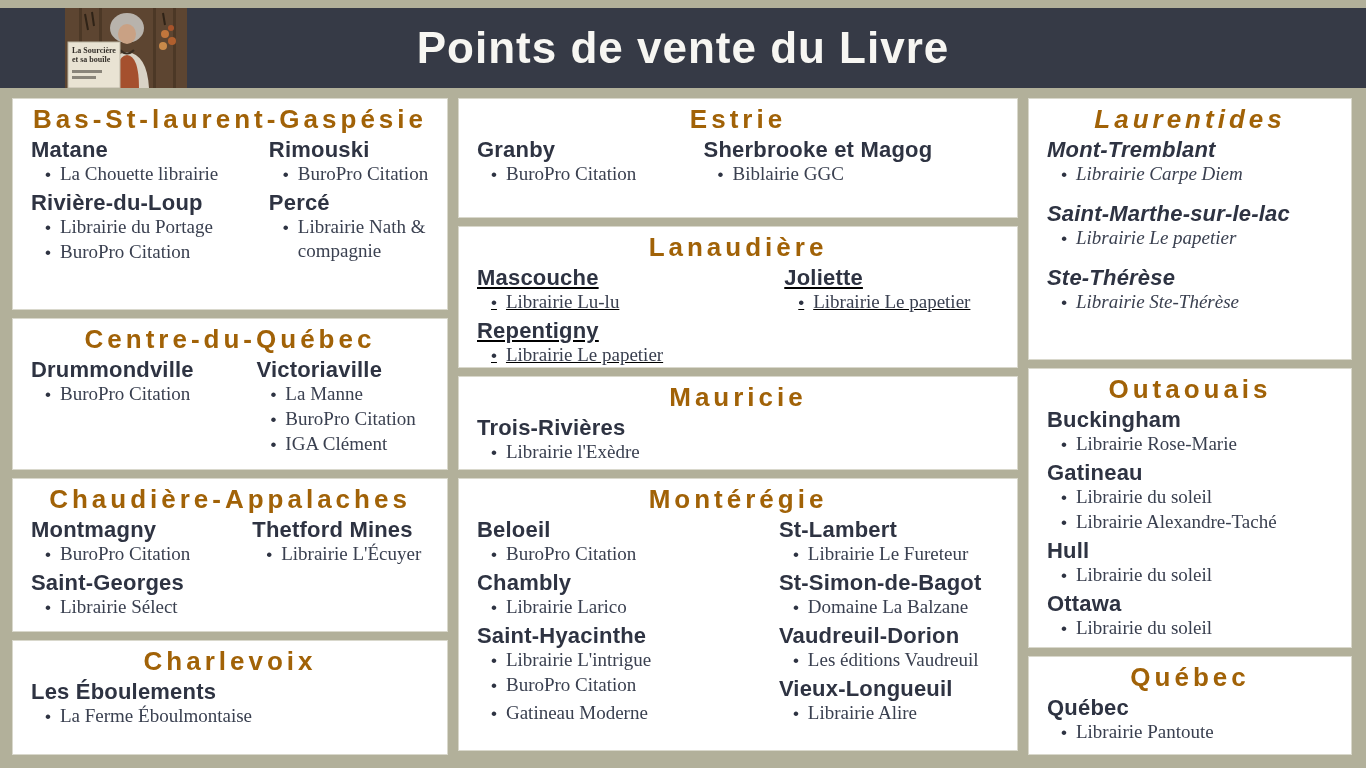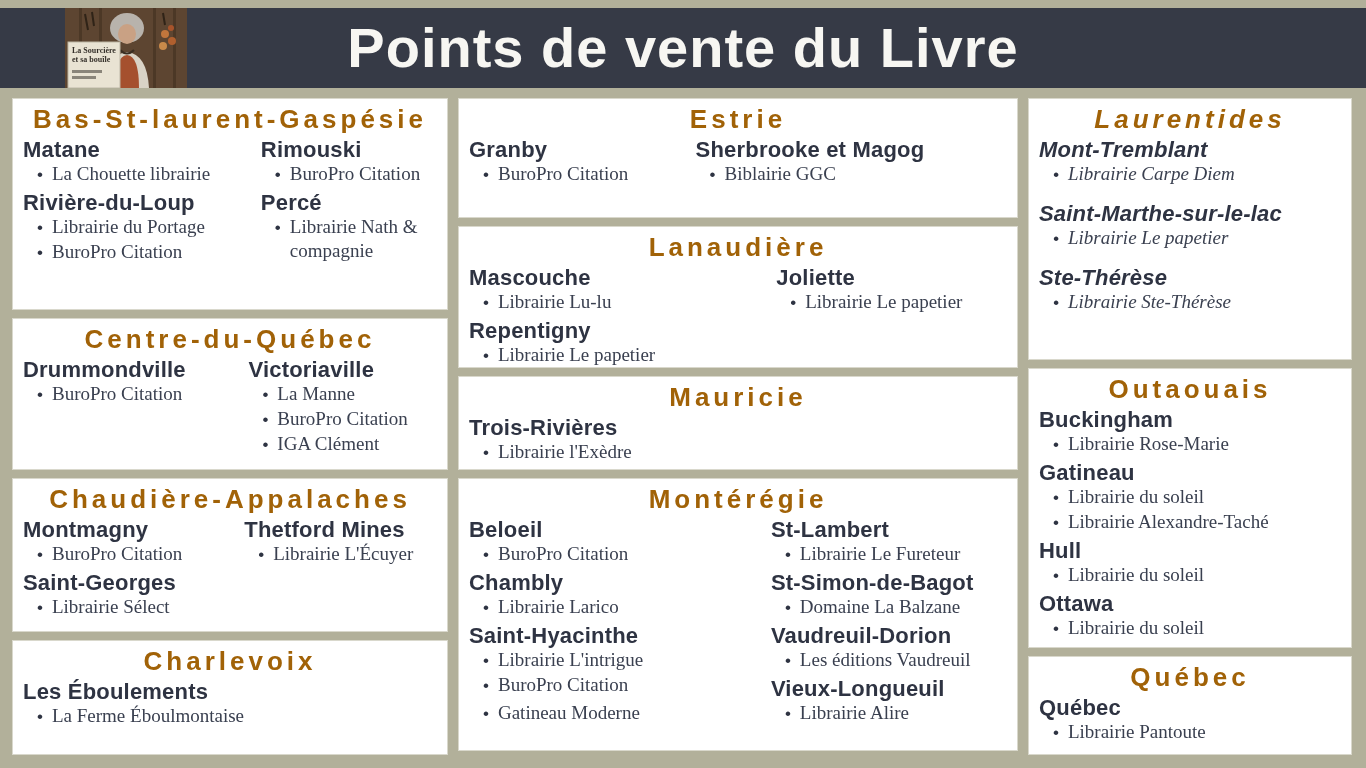--- a/index.html
+++ b/index.html
@@ -10,21 +10,21 @@
     font-family:"Liberation Sans", sans-serif;
   }
   
   .header {
     position:absolute; top:8px; left:0; width:1366px; height:80px;
     background:#363a46;
   }
   .page-title {
     position:absolute; left:0; top:0; width:100%; height:80px;
     line-height:80px; text-align:center;
-    color:#f7f6f2; font-size:56px; font-weight:800; letter-spacing:1px;
+    color:#f7f6f2; font-size:44px; font-weight:800; letter-spacing:1px;
   }
   .header-photo {
     position:absolute; left:65px; top:0; width:122px; height:80px;
     overflow:hidden;
   }
   
   .board {
     position:absolute; top:98px; left:12px;
     display:grid; grid-template-columns:436px 560px 324px; column-gap:10px;
     align-items:start;
@@ -34,21 +34,21 @@
     background:#ffffff; border:1px solid #d9d8cc;
     padding:5px 10px 4px 10px; overflow:hidden;
   }
   .card-title {
     text-align:center; color:#a16207;
     font-size:26px; font-weight:800; letter-spacing:4px;
     margin-bottom:2px; white-space:nowrap;
   }
   .card-body { display:grid; column-gap:6px; }
   .gcol { min-width:0; }
-  .group { margin-bottom:3px; }
+  .group { margin-bottom:3px;margin-left:8px; }
   .card.spacious .group { margin-bottom:14px; }
   .city {
     color:#2e3342; font-size:22px; font-weight:800;
     line-height:25px; letter-spacing:0.2px; white-space:nowrap;
   }
   ul.stores { list-style:none; padding-left:14px; }
   ul.stores li {
     font-family:"Liberation Serif", serif;
     color:#3a4050; font-size:19px; line-height:24px;
     display:flex; align-items:baseline;
@@ -253,21 +253,21 @@
                     <span class="bullet">•</span>
                     <span>Biblairie GGC</span>
                   </li>
                 </ul>
               </div>
             </div>
           </div>
         </section>
         <section class="card" style="height: 142px;">
           <h2 class="card-title">Lanaudière</h2>
-          <div class="card-body" style="grid-template-columns: 56% 44%;">
+          <div class="card-body" style="grid-template-columns: 56% 44%; text-decoration: underline;">
             <div class="gcol">
               <div class="group">
                 <h3 class="city">Mascouche</h3>
                 <ul class="stores">
                   <li>
                     <span class="bullet">•</span>
                     <span>Librairie Lu-lu</span>
                   </li>
                 </ul>
               </div>

